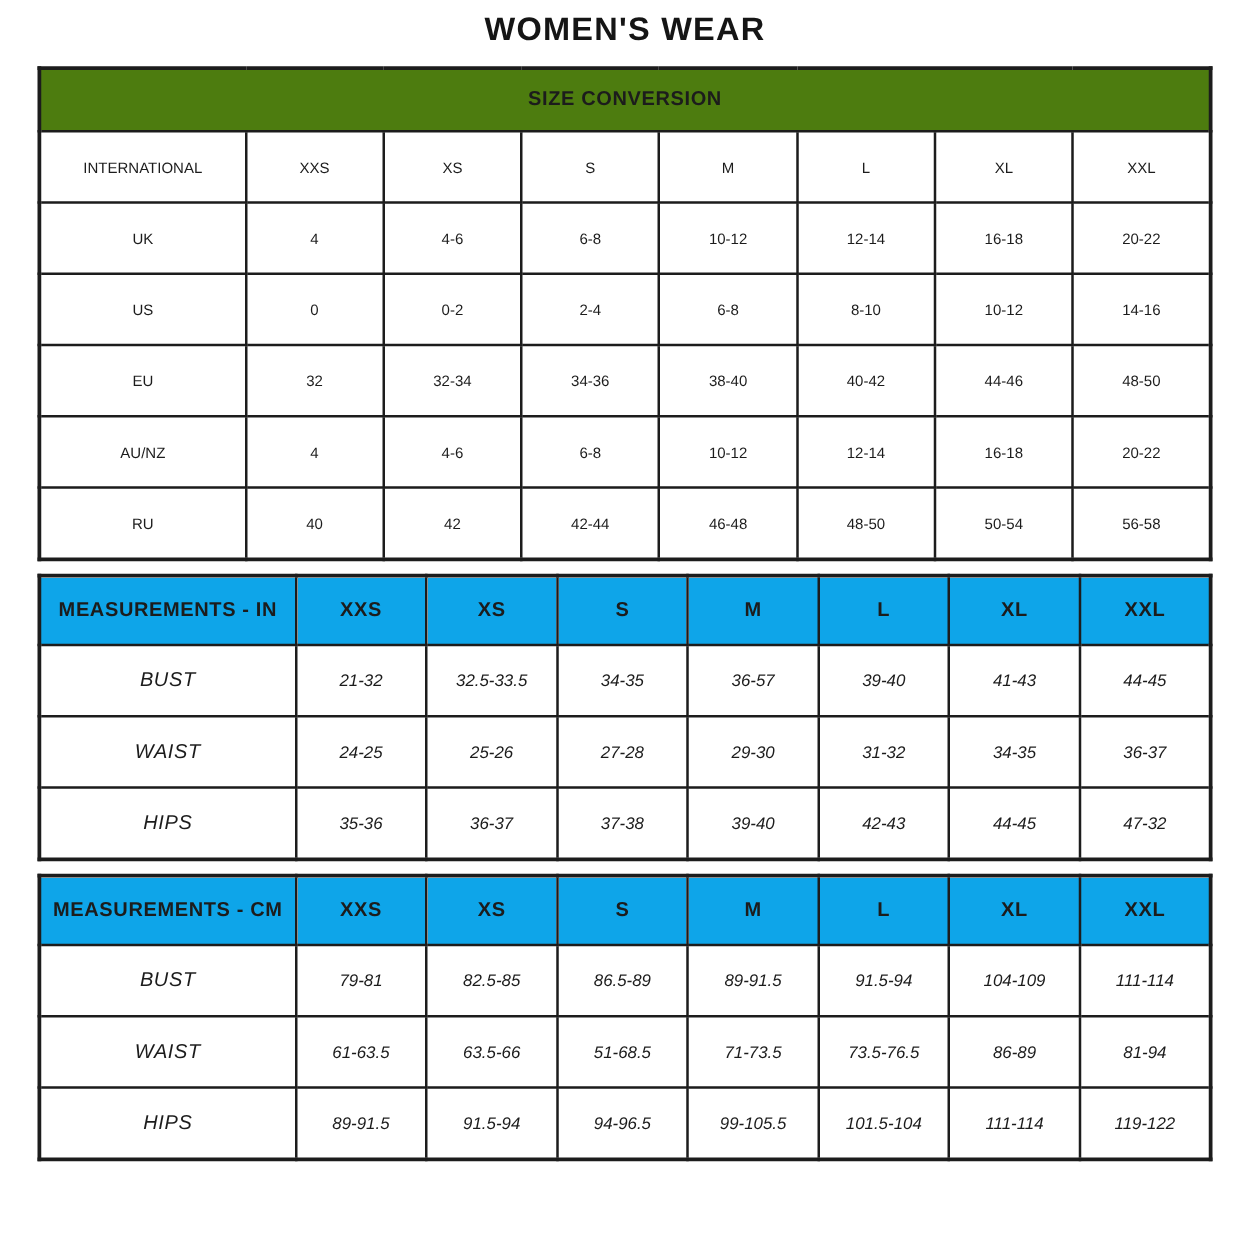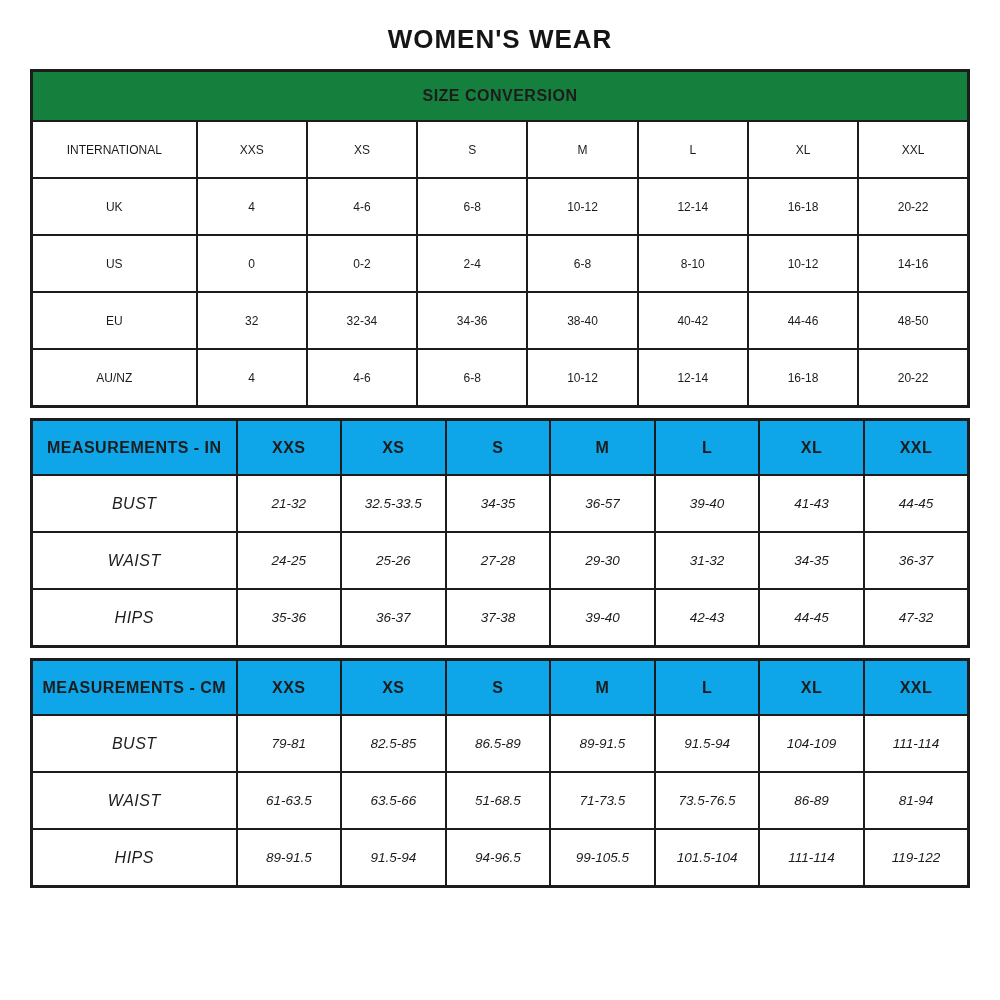--- a/index.html
+++ b/index.html
@@ -8,21 +8,21 @@
     background: #ffffff;
     width: 1000px;
     height: 1000px;
     font-family: "Liberation Sans", sans-serif;
     color: #1c1c1c;
     -webkit-font-smoothing: antialiased;
   }
   .page {
     width: 940px;
     margin: 0 auto;
-    padding-top: 20px;
+    padding-top: 4px;
   }
   .title {
     text-align: center;
     font-size: 26px;
     font-weight: 700;
     letter-spacing: 1px;
     margin: 4px 0 14px 0;
     color: #151515;
   }
   table {
@@ -35,21 +35,21 @@
     border: 2px solid #1c1c1c;
     text-align: center;
     vertical-align: middle;
     padding: 0;
     overflow: hidden;
     white-space: nowrap;
   }
   
   .t1 col.c-label { width: 165px; }
   .t1 .band {
-    background: #15803d;
+    background: #4d7c0f;
     height: 48px;
     font-weight: 700;
     font-size: 16px;
     letter-spacing: 0.5px;
   }
   .t1 td { height: 55px; font-size: 12px; }
   
   .t2 { margin-top: 10px; }
   .t2 col.c-label { width: 205px; }
   .t2 thead th {
@@ -127,20 +127,30 @@
       <tr>
         <td>AU/NZ</td>
         <td>4</td>
         <td>4-6</td>
         <td>6-8</td>
         <td>10-12</td>
         <td>12-14</td>
         <td>16-18</td>
         <td>20-22</td>
       </tr>
+      <tr>
+        <td>RU</td>
+        <td>40</td>
+        <td>42</td>
+        <td>42-44</td>
+        <td>46-48</td>
+        <td>48-50</td>
+        <td>50-54</td>
+        <td>56-58</td>
+      </tr>
     </tbody>
   </table>
 
   <table class="t2">
     <colgroup>
       <col class="c-label">
         <col>
         <col>
         <col>
         <col>

